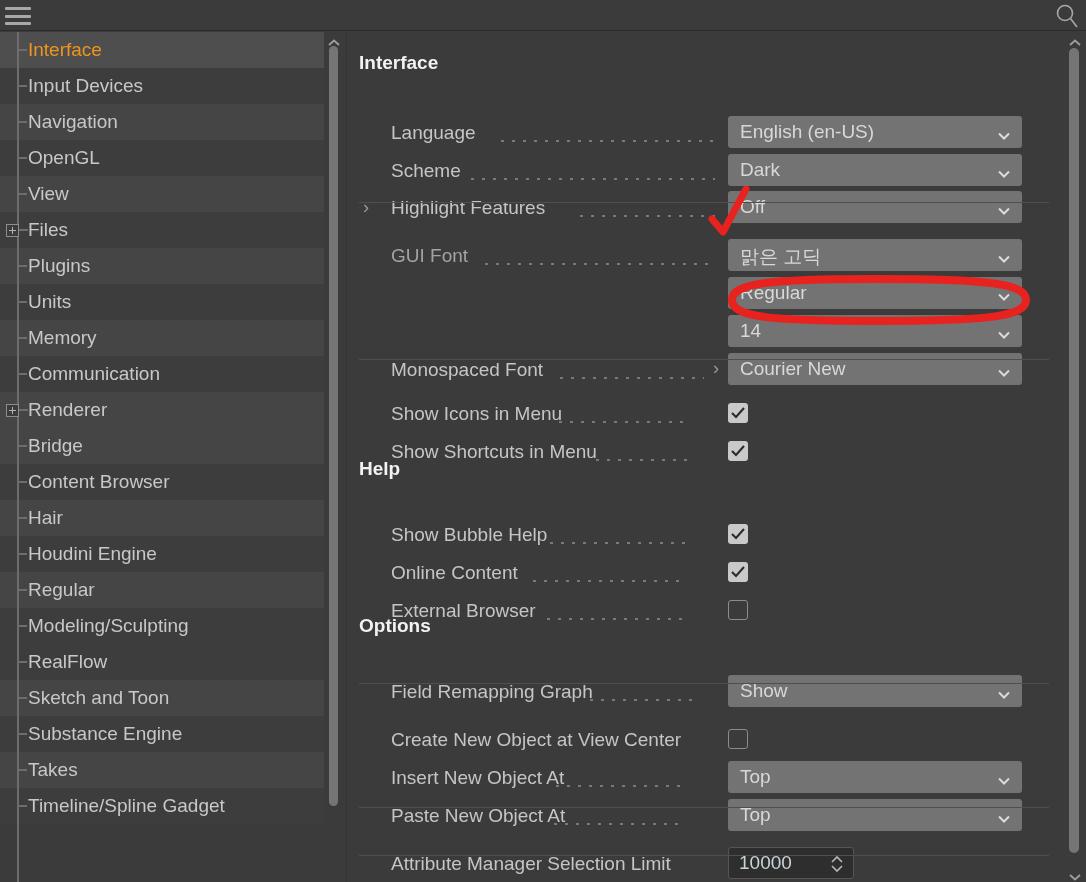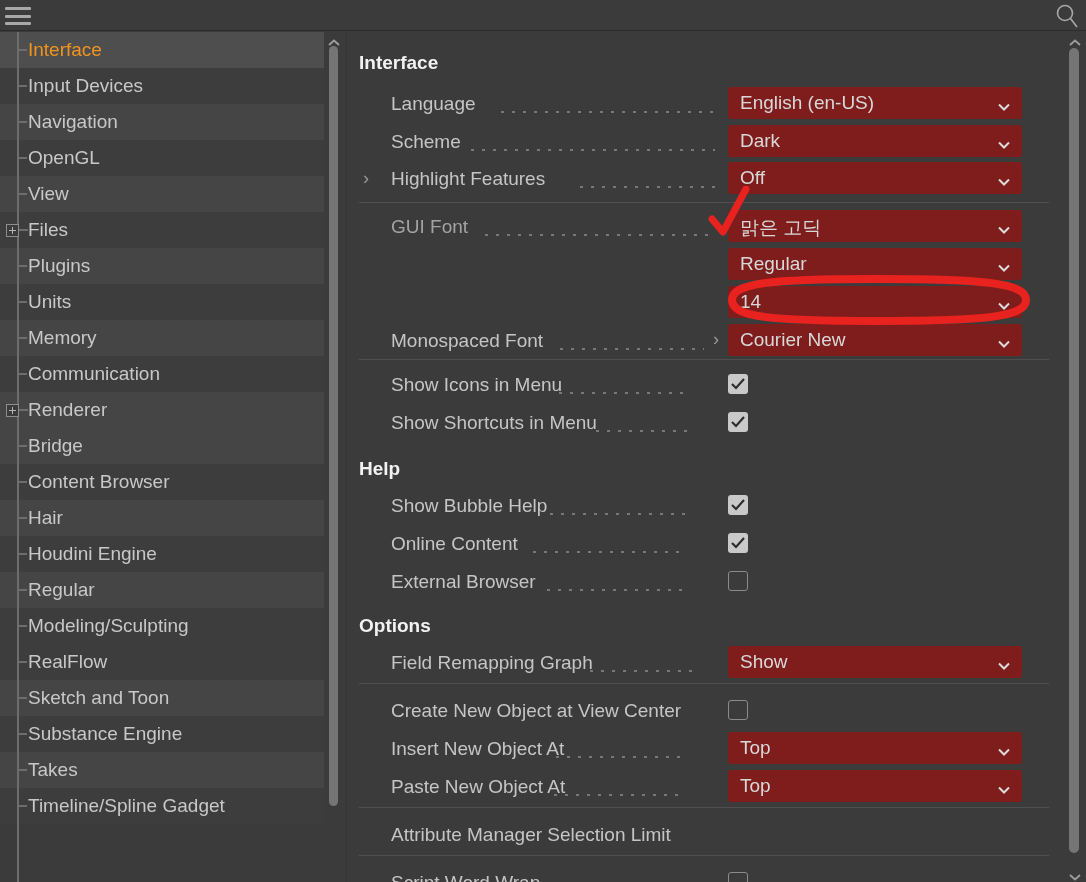--- a/index.html
+++ b/index.html
@@ -77,21 +77,21 @@
   #main {
     position: absolute; left: 346px; top: 32px; width: 716px; height: 850px;
     background: #3b3b3b; overflow: hidden;
     border-left: 1px solid #343434;
   }
   .sec-title {
     color: #f2f2f2; font-size: 19px; font-weight: bold;
     padding-left: 12px;
   }
   .row {
-    position: relative; height: 38px;
+    position: relative; height: 38px; margin-top: 29px;
   }
   .row .lbl {
     position: absolute; left: 44px; top: 9px;
     font-size: 19px; color: #c5c5c5; white-space: nowrap;
   }
   .row .lbl.orange { color: #a3a3a3; }
   .dots {
     position: absolute; top: 27px; height: 2px;
     background-image: repeating-linear-gradient(to right,#787878 0px,#787878 3px,transparent 3px,transparent 11px);
   }
@@ -99,21 +99,21 @@
     position: absolute; left: 16px; top: 9px;
     font-size: 18px; color: #9a9a9a;
   }
   .expander2 {
     position: absolute; top: 8px;
     font-size: 18px; color: #9a9a9a;
   }
   .dd {
     position: absolute;
     height: 32px;
-    background: #7f1d1d;
+    background: #737373;
     border-radius: 3px;
     color: #d8d8d8; font-size: 19px;
   }
   .dd .v { position: absolute; left: 12px; top: 5px; white-space: nowrap; }
   .dd .arw { position: absolute; right: 10px; top: 9px; width: 16px; height: 12px; }
   .cb {
     position: absolute; width: 20px; height: 20px;
     border-radius: 3px;
   }
   .cb.on  { background: #c9c9c9; }
@@ -396,20 +396,29 @@
             <polyline points="3,3.5 8,8.5 13,3.5" fill="none" stroke="#dcdcdc" stroke-width="2"></polyline>
           </svg>
       </span>
     </div>
   </div>
 
   <div class="sep" style="left:12px; top:775px; width:690px;"></div>
 
   <div class="row" style="position:absolute; left:0; top:783px; width:716px;">
     <div class="lbl">Attribute Manager Selection Limit</div>
+    <div class="numfield" style="left:381px; top:3px; width:126px;">
+      <span class="v">10000</span>
+      <span class="sp">
+        <svg width="14" height="18" viewBox="0 0 14 18">
+          <polyline points="2,7 7,2 12,7" fill="none" stroke="#b8b8b8" stroke-width="1.6"></polyline>
+          <polyline points="2,11 7,16 12,11" fill="none" stroke="#b8b8b8" stroke-width="1.6"></polyline>
+        </svg>
+      </span>
+    </div>
   </div>
 
   <div class="sep" style="left:12px; top:823px; width:690px;"></div>
 
   <div class="row" style="position:absolute; left:0; top:831px; width:716px;">
     <div class="lbl">Script Word Wrap</div>
     <div class="cb off" style="left:381px; top:9px;"></div>
   </div>
 
 </div>

